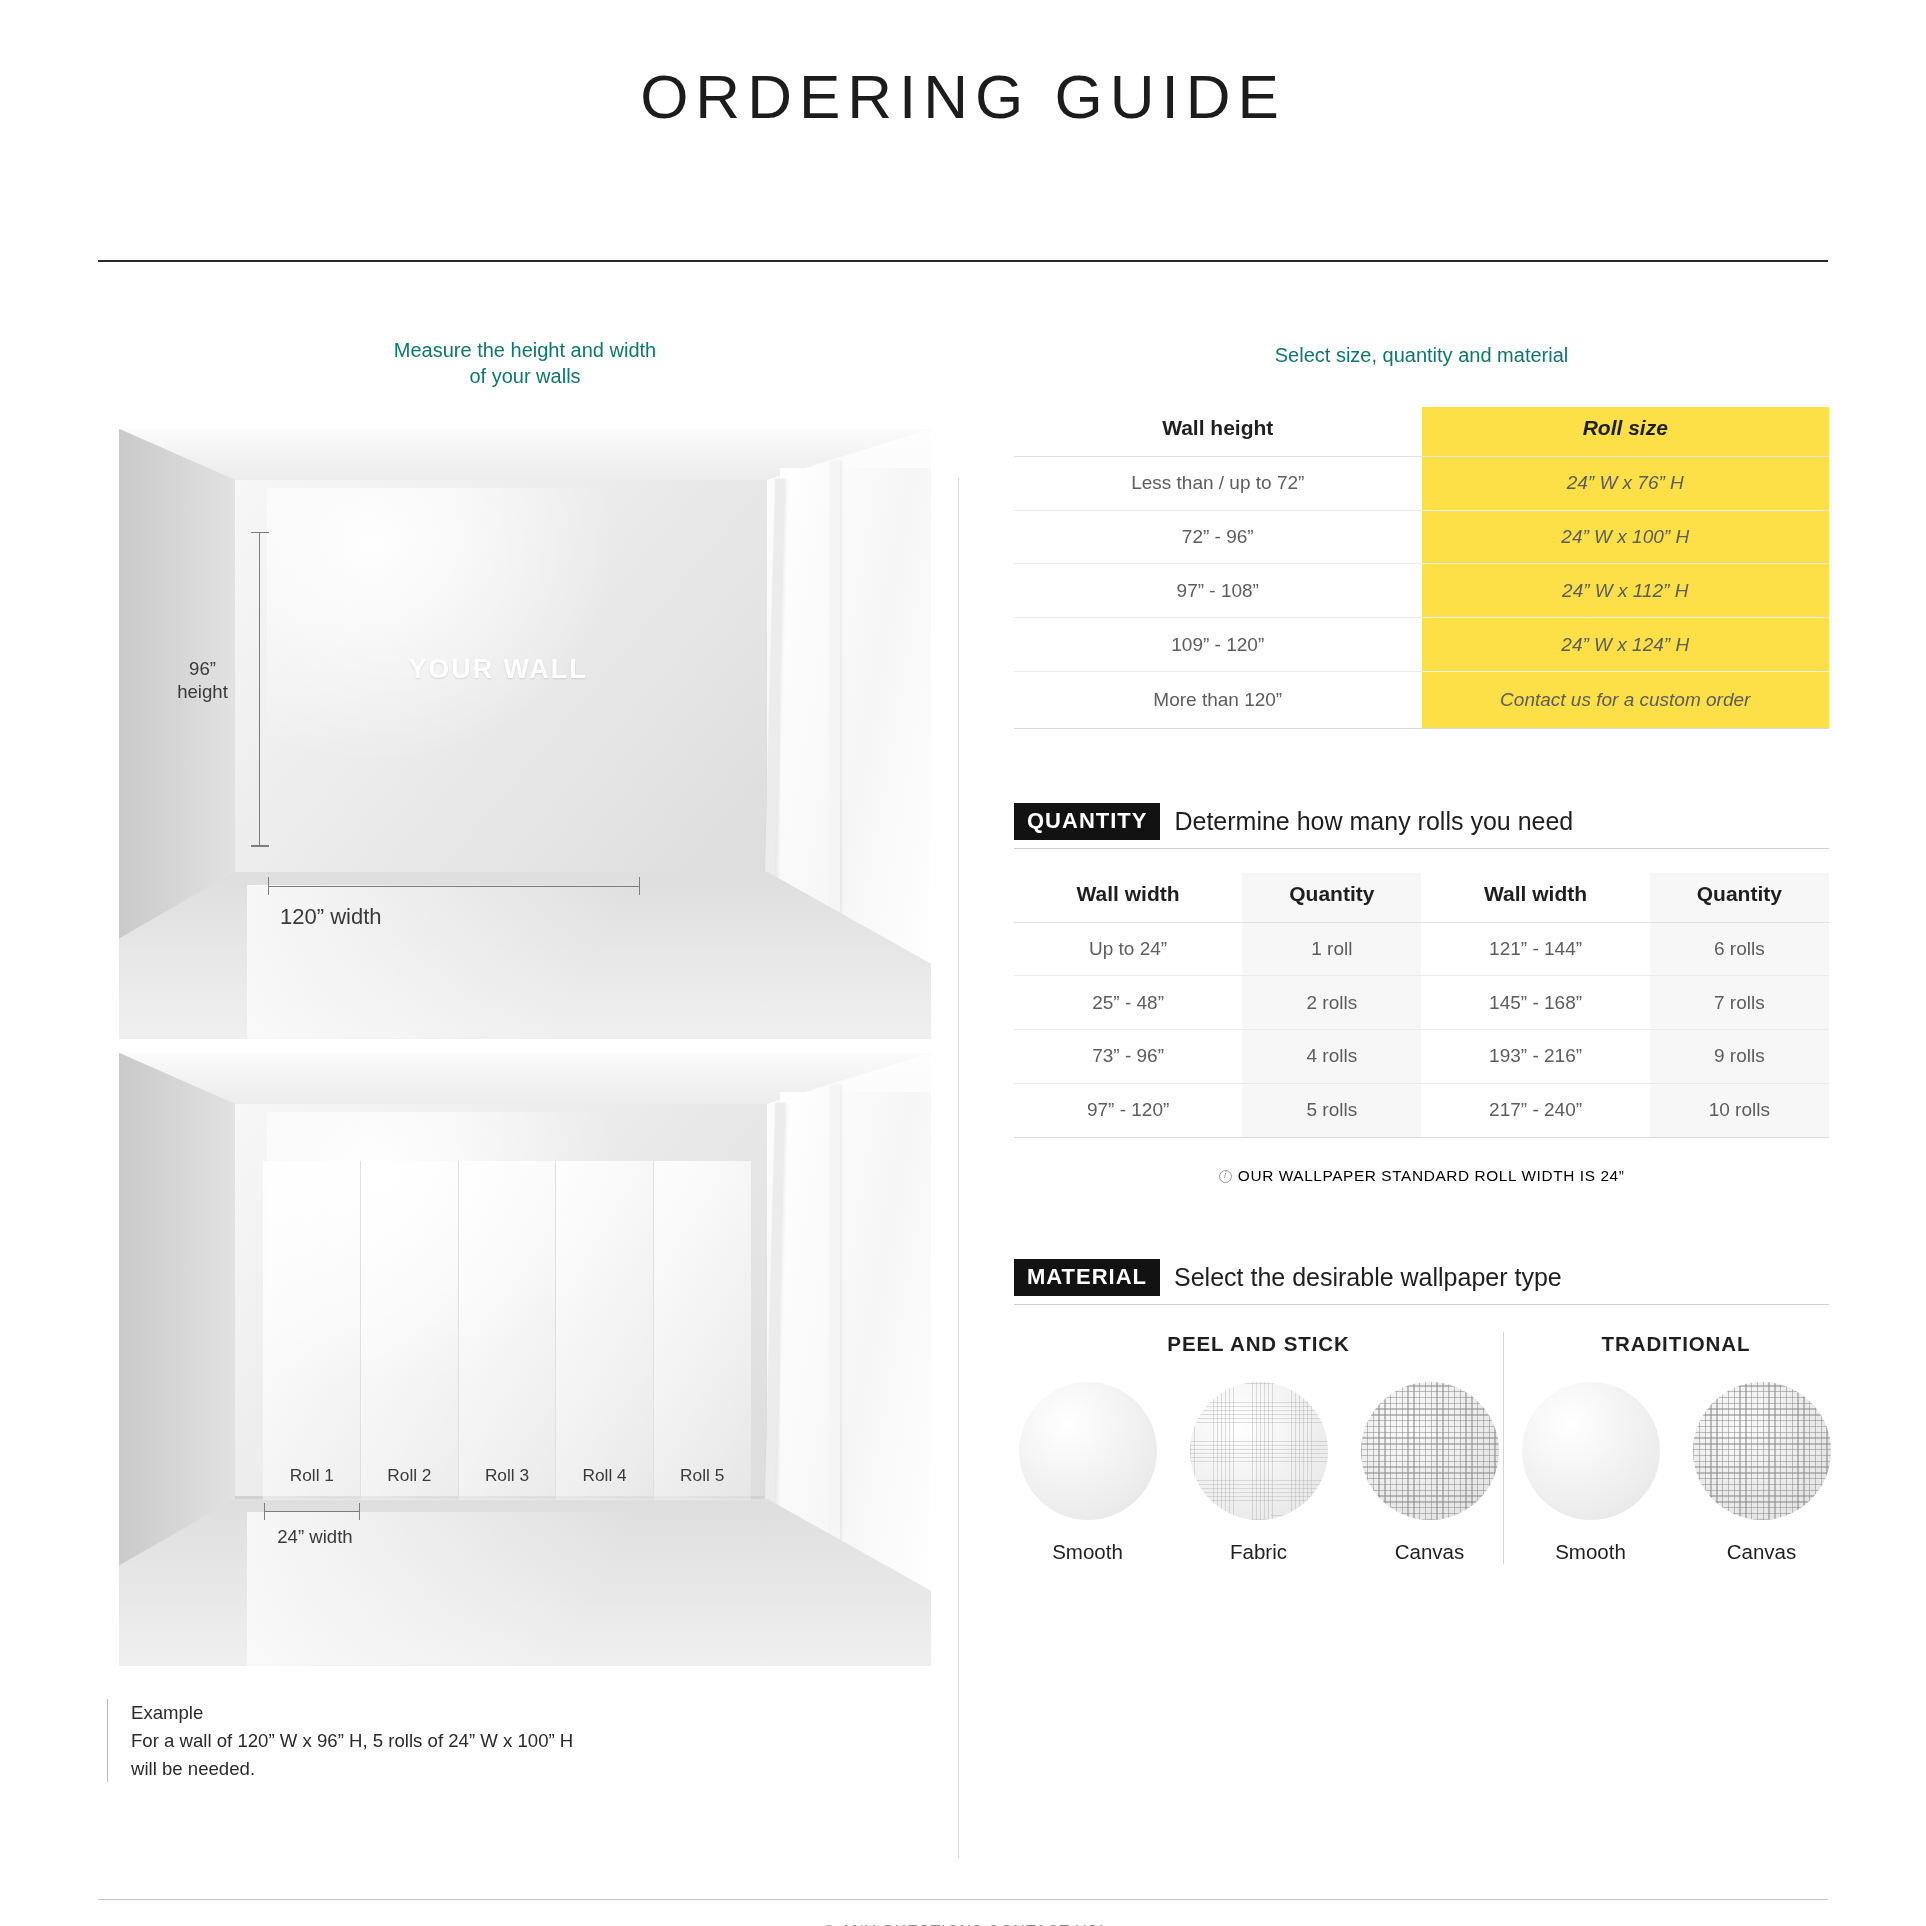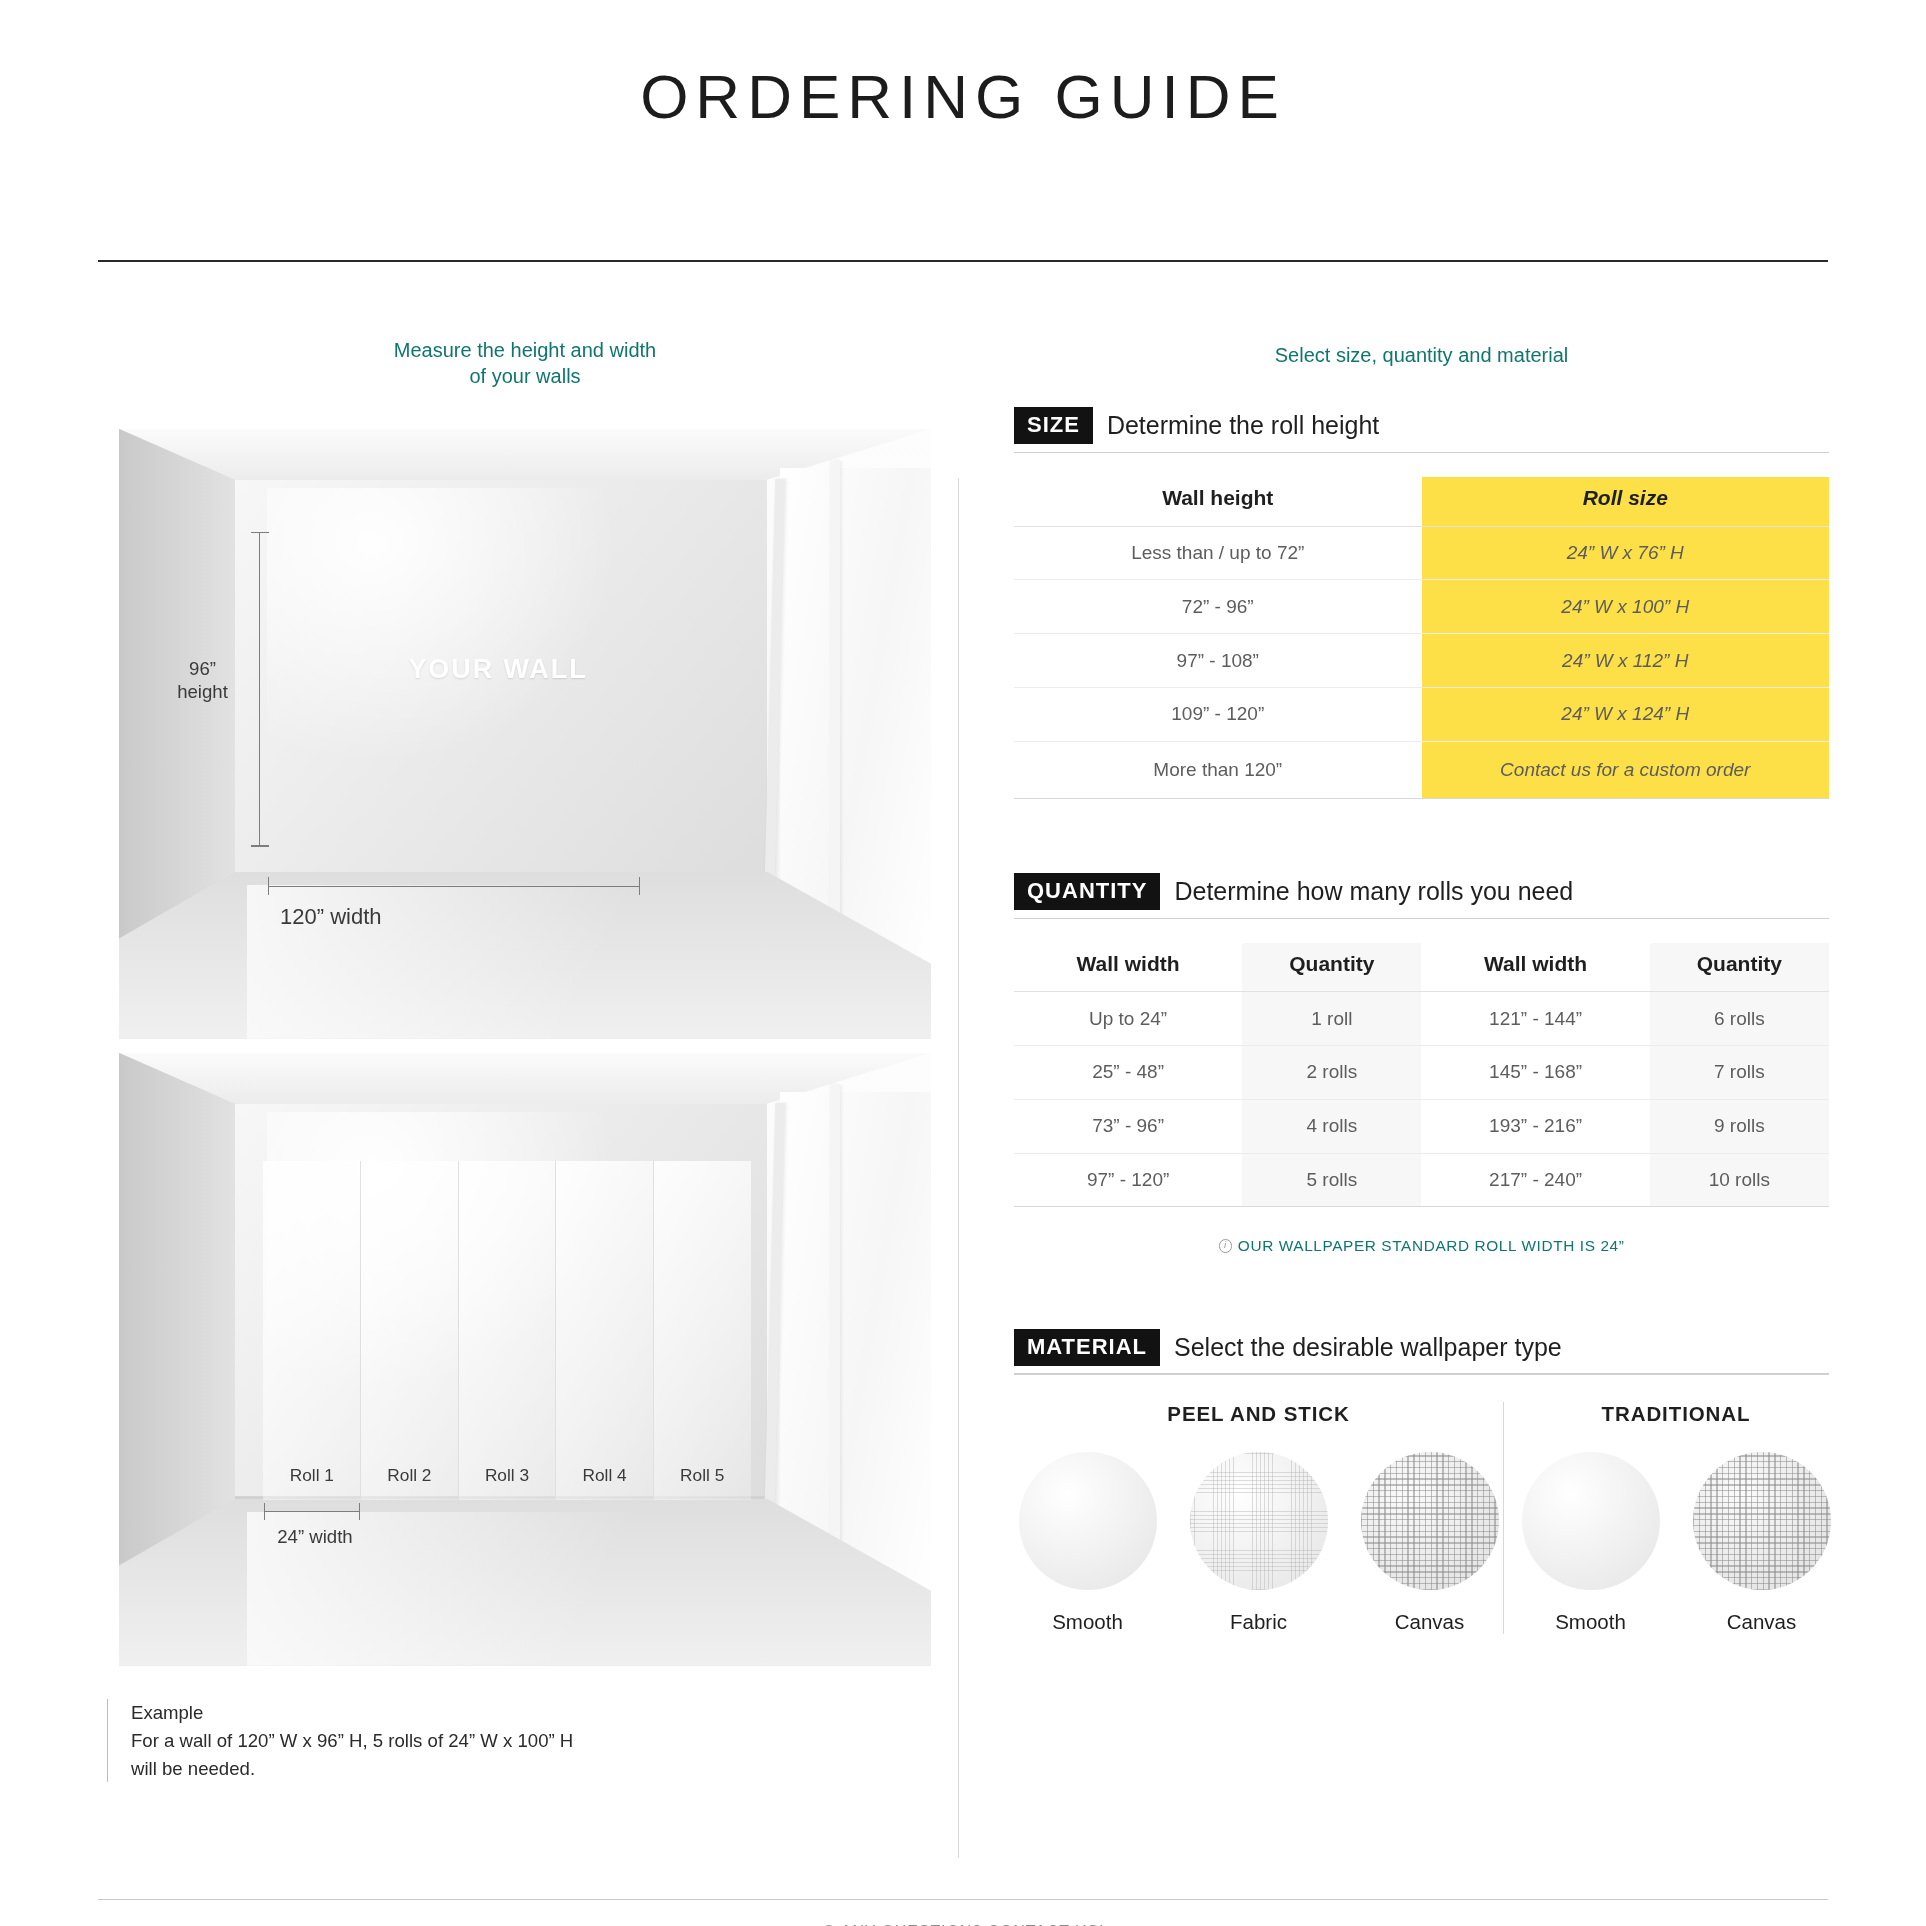--- a/index.html
+++ b/index.html
@@ -364,21 +364,21 @@
   .qty-table td, .qty-table th { border-bottom: 0.6px solid #ececec; }
   .qty-table th { border-bottom: 0.6px solid #e2e2e2; }
   .qty-table td.sh, .qty-table th.sh { background: #f7f7f7; }
   .qty-table tr:last-child td { border-bottom: 0.6px solid #d9d9d9; }
 
   .note {
     margin-top: 29.5px;
     text-align: center;
     font-size: 15.4px;
     letter-spacing: 0.6px;
-    color: #0f766e;
+    color: #000000;
   }
   .note .info-ico {
     display: inline-block;
     width: 13.5px; height: 13.5px;
     border: 1px solid #9a9a9a;
     border-radius: 50%;
     position: relative;
     top: 1.9px;
     margin-right: 5.8px;
   }
@@ -519,25 +519,20 @@
       <div>For a wall of 120” W x 96” H, 5 rolls of 24” W x 100” H</div>
       <div>will be needed.</div>
     </div>
   </div>
 
   <div class="col-right">
 
     <div class="col-head right">Select size, quantity and material</div>
 
     <div class="sec">
-      <div class="sec-head">
-        <span class="tag">SIZE</span>
-        <span class="sec-sub">Determine the roll height</span>
-        <span class="underline"></span>
-      </div>
 
       <table class="size-table">
         <thead>
           <tr>
             <th style="width:50%">Wall height</th>
             <th class="shade" style="width:50%">Roll size</th>
           </tr>
         </thead>
         <tbody>
           <tr>

